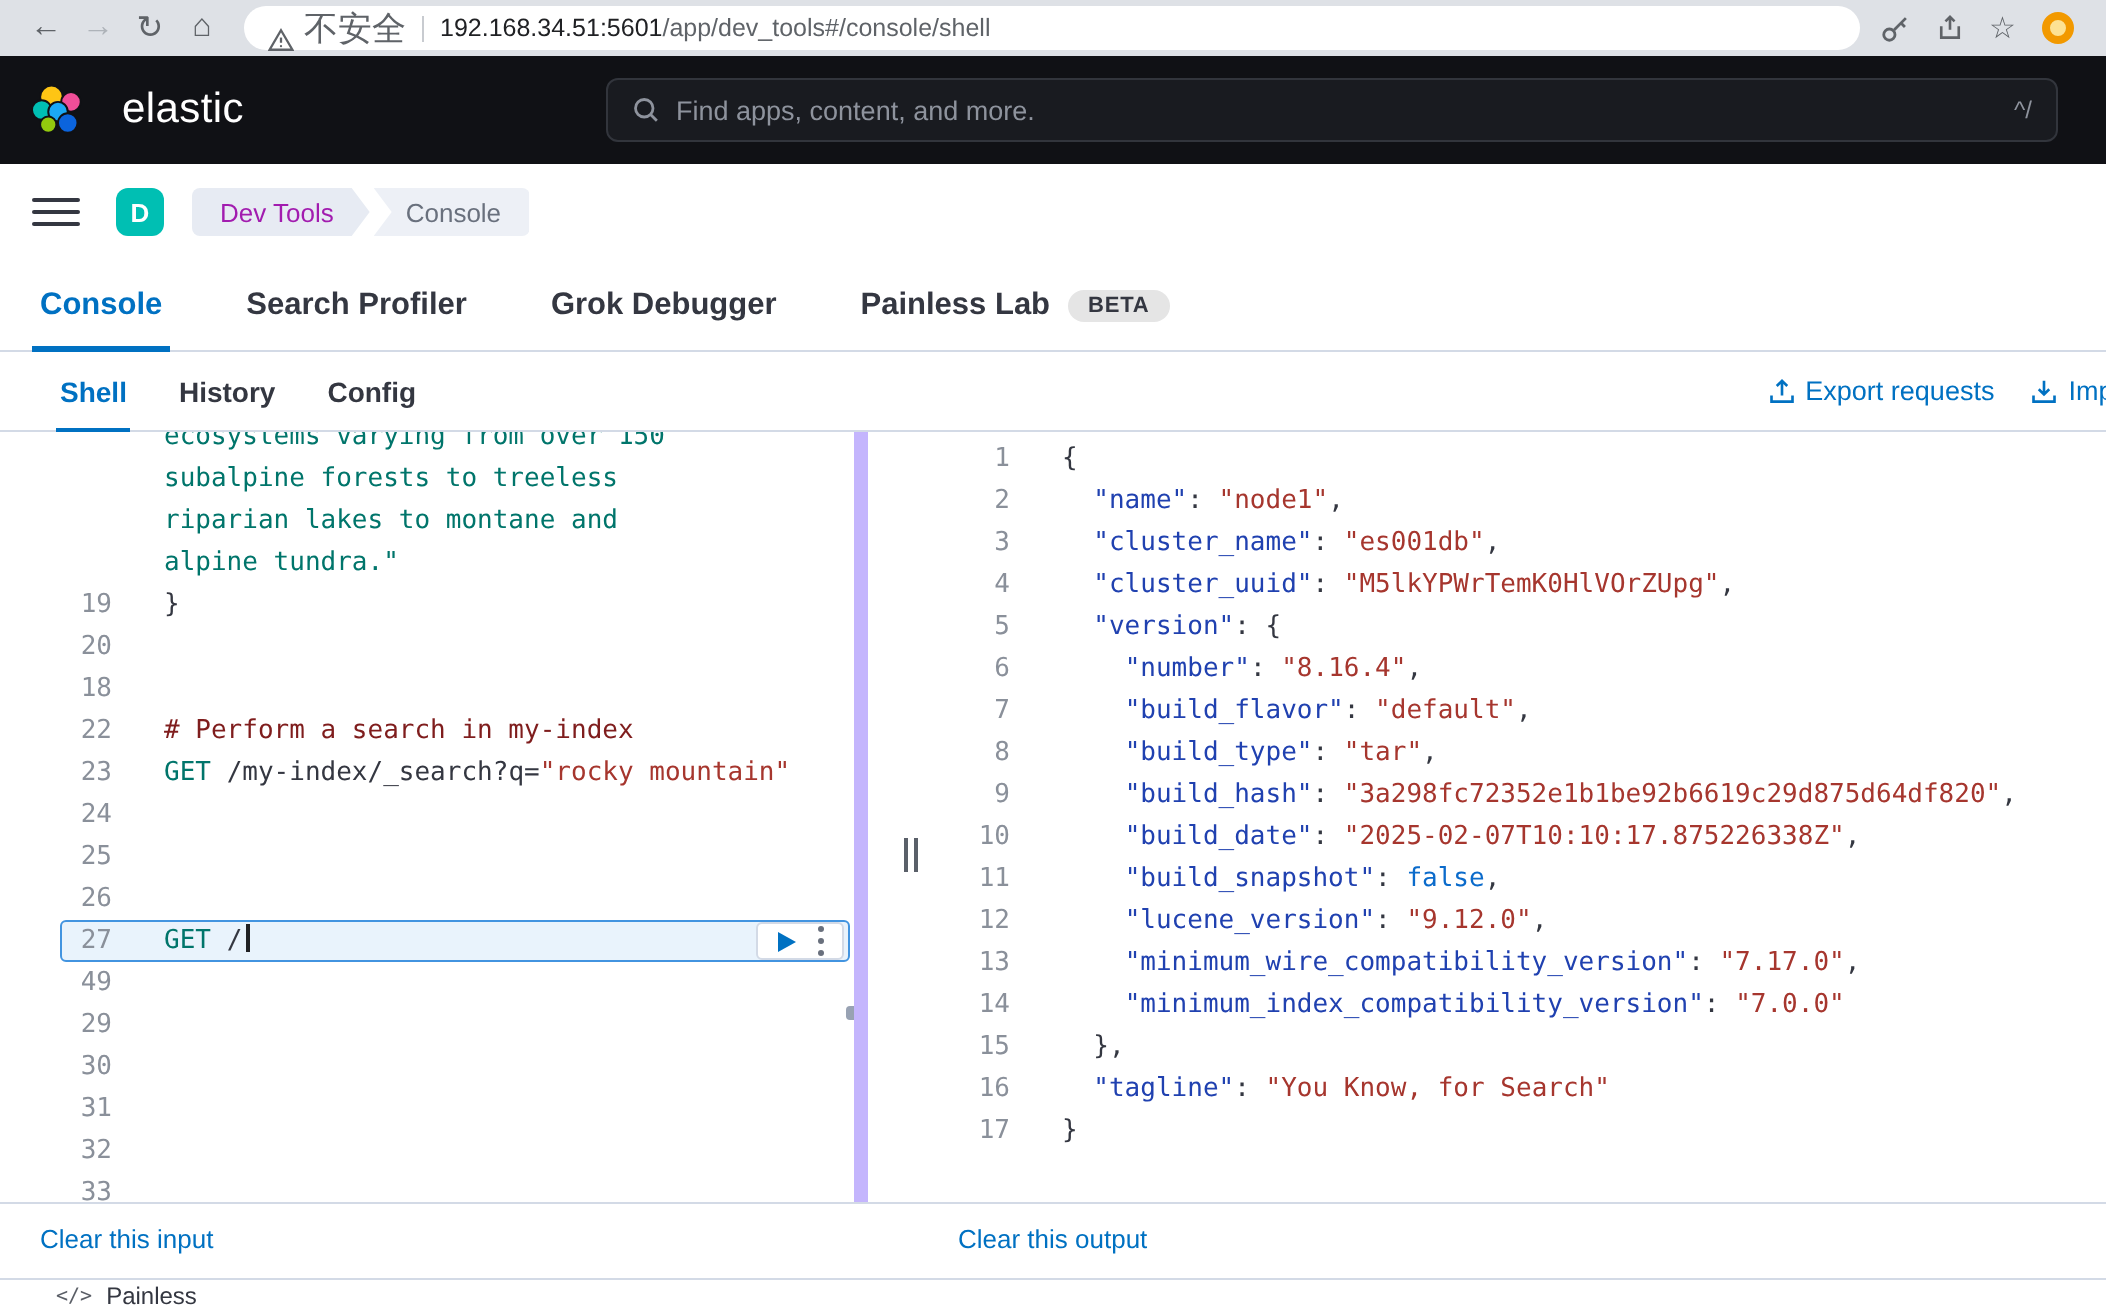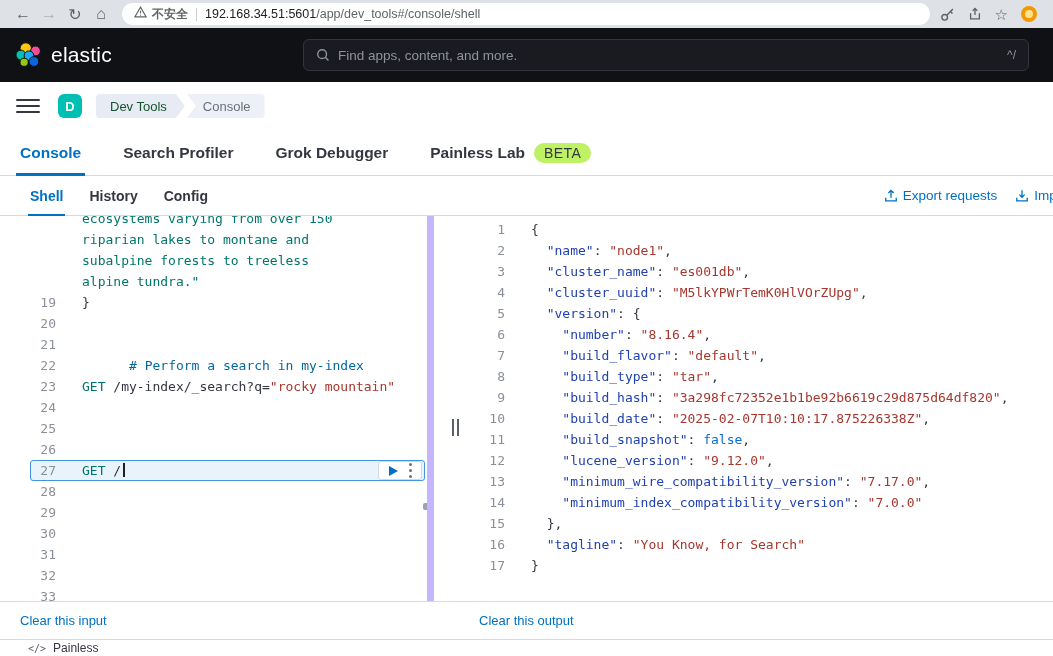--- a/index.html
+++ b/index.html
@@ -6,57 +6,57 @@
   body { background:#888; font-family:"Liberation Sans", sans-serif; }
   .app { width:1053px; height:656px; position:relative; overflow:hidden; background:#fff; }
 
   
   .browser { height:28px; background:#DEE1E6; display:flex; align-items:center; padding:0 10px; }
   .nav-ic { width:26px; height:24px; display:flex; align-items:center; justify-content:center;
             color:#5F6368; font-size:16px; border-radius:50%; cursor:default; }
   .nav-ic.dis { color:#AEB3B9; }
   .addr { flex:1; height:22px; background:#fff; border-radius:11px; display:flex; align-items:center;
           padding:0 12px; margin:0 8px; min-width:0; }
-  .addr-sec { color:#5F6368; font-size:12px; display:flex; align-items:flex-start; gap:5px; white-space:nowrap;font-weight:bold; }
+  .addr-sec { color:#5F6368; font-size:17px; display:flex; align-items:flex-end; gap:5px; white-space:nowrap; }
   .addr-div { width:1px; height:13px; background:#C8CBD0; margin:0 8px; }
   .addr-url { font-size:12.5px; color:#202124; white-space:nowrap; overflow:hidden; }
   .addr-url .path { color:#5F6368; }
   .br-right { display:flex; align-items:center; gap:13px; margin:0 6px 0 2px; }
   .star { font-size:15px; color:#5F6368; line-height:1; }
   .avatar-orange { width:16px; height:16px; border-radius:50%; background:#FDE293; border:4px solid #F29900; }
 
   
   .k-header { height:54px; background:#101115; display:flex; align-items:center; padding:0 16px; position:relative; }
-  .brand { color:#fff; font-size:21px; margin-left:9px; letter-spacing:.2px; }
+  .brand { color:#fff; font-size:21px; margin-left:19px; letter-spacing:.2px; }
   .hsearch { position:absolute; left:303px; top:11px; width:726px; height:32px; background:#191B20;
              border:1px solid #32353C; border-radius:6px; display:flex; align-items:center; padding:0 12px; gap:8px; }
   .hsearch input { flex:1; background:transparent; border:none; outline:none; color:#C8CCD4; font-size:13.5px; font-family:"Liberation Sans",sans-serif; }
   .hsearch input::placeholder { color:#8E939D; }
   .hshort { color:#8E939D; font-size:12px; }
 
   
   .crumb-bar { height:48px; display:flex; align-items:center; padding:0 16px; background:#fff; }
   .burger { width:24px; height:24px; display:flex; flex-direction:column; justify-content:center; gap:4px; }
   .burger i { display:block; height:2px; background:#343741; border-radius:1px; }
   .space-av { width:24px; height:24px; border-radius:6px; background:#00BFB3; color:#fff; font-weight:700;
               font-size:13px; display:flex; align-items:center; justify-content:center; margin-left:18px; }
   .crumbs { display:flex; align-items:center; margin-left:14px; }
-  .crumb { height:24px; display:flex; align-items:center; font-size:13px; background:#E7EBF3; color:#14532d;
+  .crumb { height:24px; display:flex; align-items:center; font-size:13px; background:#E7EBF3; color:#a21caf;
            padding:0 18px 0 14px; }
   .crumb.first { clip-path:polygon(0 0,calc(100% - 9px) 0,100% 50%,calc(100% - 9px) 100%,0 100%); border-radius:4px 0 0 4px; }
   .crumb.last  { clip-path:polygon(0 0,100% 0,100% 100%,0 100%,9px 50%); margin-left:2px; background:#EDF0F6; color:#69707D;
                  padding:0 14px 0 16px; border-radius:0 4px 4px 0; }
 
   
   .tabs-bar { height:46px; border-bottom:1px solid #D3DAE6; display:flex; align-items:stretch; padding:0 16px; }
   .tab { display:flex; align-items:center; padding:0 4px; margin-right:34px; color:#343741;
          font-size:15.5px; font-weight:700; position:relative; cursor:default; }
   .tab.active { color:#0071C2; }
   .tab.active::after { content:""; position:absolute; left:0; right:0; bottom:-1px; height:3px; background:#0071C2; }
-  .badge { margin-left:9px; background:#bef264; color:#343741; font-size:14px; font-weight:400;
+  .badge { margin-left:9px; background:#e5e5e5; color:#343741; font-size:11px; font-weight:700;
            padding:2px 10px; border-radius:12px; letter-spacing:.4px; }
 
   
   .subtabs { height:40px; border-bottom:1px solid #D3DAE6; display:flex; align-items:stretch; padding-left:28px; overflow:visible; }
   .stab { display:flex; align-items:center; padding:0 2px; margin-right:22px; font-size:14px; font-weight:600;
           color:#343741; position:relative; cursor:default; }
   .stab.active { color:#0071C2; }
   .stab.active::after { content:""; position:absolute; left:0; right:0; bottom:-1px; height:2px; background:#0071C2; }
   .subtabs-right { margin-left:auto; display:flex; align-items:center; gap:18px; margin-right:-75px; }
   .tool-link { display:flex; align-items:center; gap:5px; color:#0071C2; font-size:13.5px; white-space:nowrap; }
@@ -70,21 +70,21 @@
   .panel.left .editor { width:434px; border-right:7px solid #c4b5fd; }
   .rows { font-family:"DejaVu Sans Mono","Liberation Mono",monospace; font-size:13px; line-height:21px; }
   .panel.left  .rows { margin-top:-8px; }
   .panel.right .rows { margin-top:3px; }
   .crow { height:21px; display:flex; position:relative; white-space:pre; }
   .gut { width:56px; text-align:right; color:#8A909A; flex:none; position:relative; z-index:1; }
   .panel.right .gut { width:42px; }
   .code { padding-left:26px; color:#343741; position:relative; z-index:1; }
   .tk-str  { color:#00756B; }
   .tk-met  { color:#00756B; }
-  .tk-com  { color:#0369a1;margin-left:47px; }
+  .tk-com  { color:#7f1d1d; }
   .tk-url  { color:#343741; }
   .tk-qstr { color:#A6362E; }
   .tk-pun  { color:#343741; }
   .tk-key  { color:#2041B0; }
   .tk-val  { color:#A6362E; }
   .tk-bool { color:#0B6BCB; }
   .crow.active .hl { position:absolute; left:30px; right:2px; top:0; bottom:0; background:#E9F3FC;
                      border:1.5px solid #4294E0; border-radius:3px; }
   .caret { display:inline-block; width:1.5px; height:14px; background:#202124; vertical-align:-2px; margin-left:2px; }
   .row-actions { position:absolute; right:5px; top:1px; bottom:1px; display:flex; align-items:center; gap:10px;
@@ -207,35 +207,35 @@
         <span>Import requests</span>
       </span>
     </span>
   </div>
 
   <div class="console-area">
     <div class="panel left">
       <div class="editor">
         <div class="rows" id="inputLines">
             <div class="crow"><span class="gut"></span><span class="code"><span class="tk-str">ecosystems varying from over 150</span></span></div>
+            <div class="crow"><span class="gut"></span><span class="code"><span class="tk-str">subalpine forests to treeless</span></span></div>
             <div class="crow"><span class="gut"></span><span class="code"><span class="tk-str">riparian lakes to montane and</span></span></div>
-            <div class="crow"><span class="gut"></span><span class="code"><span class="tk-str">subalpine forests to treeless</span></span></div>
             <div class="crow"><span class="gut"></span><span class="code"><span class="tk-str">alpine tundra."</span></span></div>
             <div class="crow"><span class="gut">19</span><span class="code"><span class="tk-pun">}</span></span></div>
             <div class="crow"><span class="gut">20</span><span class="code"></span></div>
-            <div class="crow"><span class="gut">21</span><span class="code"></span></div>
+            <div class="crow"><span class="gut">18</span><span class="code"></span></div>
             <div class="crow"><span class="gut">22</span><span class="code"><span class="tk-com"># Perform a search in my-index</span></span></div>
             <div class="crow"><span class="gut">23</span><span class="code"><span class="tk-met">GET</span><span class="tk-pun"> </span><span class="tk-url">/my-index/_search?q=</span><span class="tk-qstr">"rocky mountain"</span></span></div>
             <div class="crow"><span class="gut">24</span><span class="code"></span></div>
             <div class="crow"><span class="gut">25</span><span class="code"></span></div>
             <div class="crow"><span class="gut">26</span><span class="code"></span></div>
             <div class="crow active"><span class="hl"></span><span class="gut">27</span><span class="code"><span class="tk-met">GET</span><span class="tk-pun"> </span><span class="tk-url">/</span><span class="caret"></span></span><span class="row-actions"><span class="act-play"><svg width="11" height="12" viewBox="0 0 11 12">
                     <path d="M1 1 L10 6 L1 11 Z" fill="#0071C2"></path>
                   </svg></span><span class="act-kebab"><i></i><i></i><i></i></span></span></div>
-            <div class="crow"><span class="gut">28</span><span class="code"></span></div>
+            <div class="crow"><span class="gut">49</span><span class="code"></span></div>
             <div class="crow"><span class="gut">29</span><span class="code"></span></div>
             <div class="crow"><span class="gut">30</span><span class="code"></span></div>
             <div class="crow"><span class="gut">31</span><span class="code"></span></div>
             <div class="crow"><span class="gut">32</span><span class="code"></span></div>
             <div class="crow"><span class="gut">33</span><span class="code"></span></div>
           </div>
         <span class="vdash"></span>
       </div>
       <div class="panel-footer">
         <span class="clear-link">Clear this input</span>

